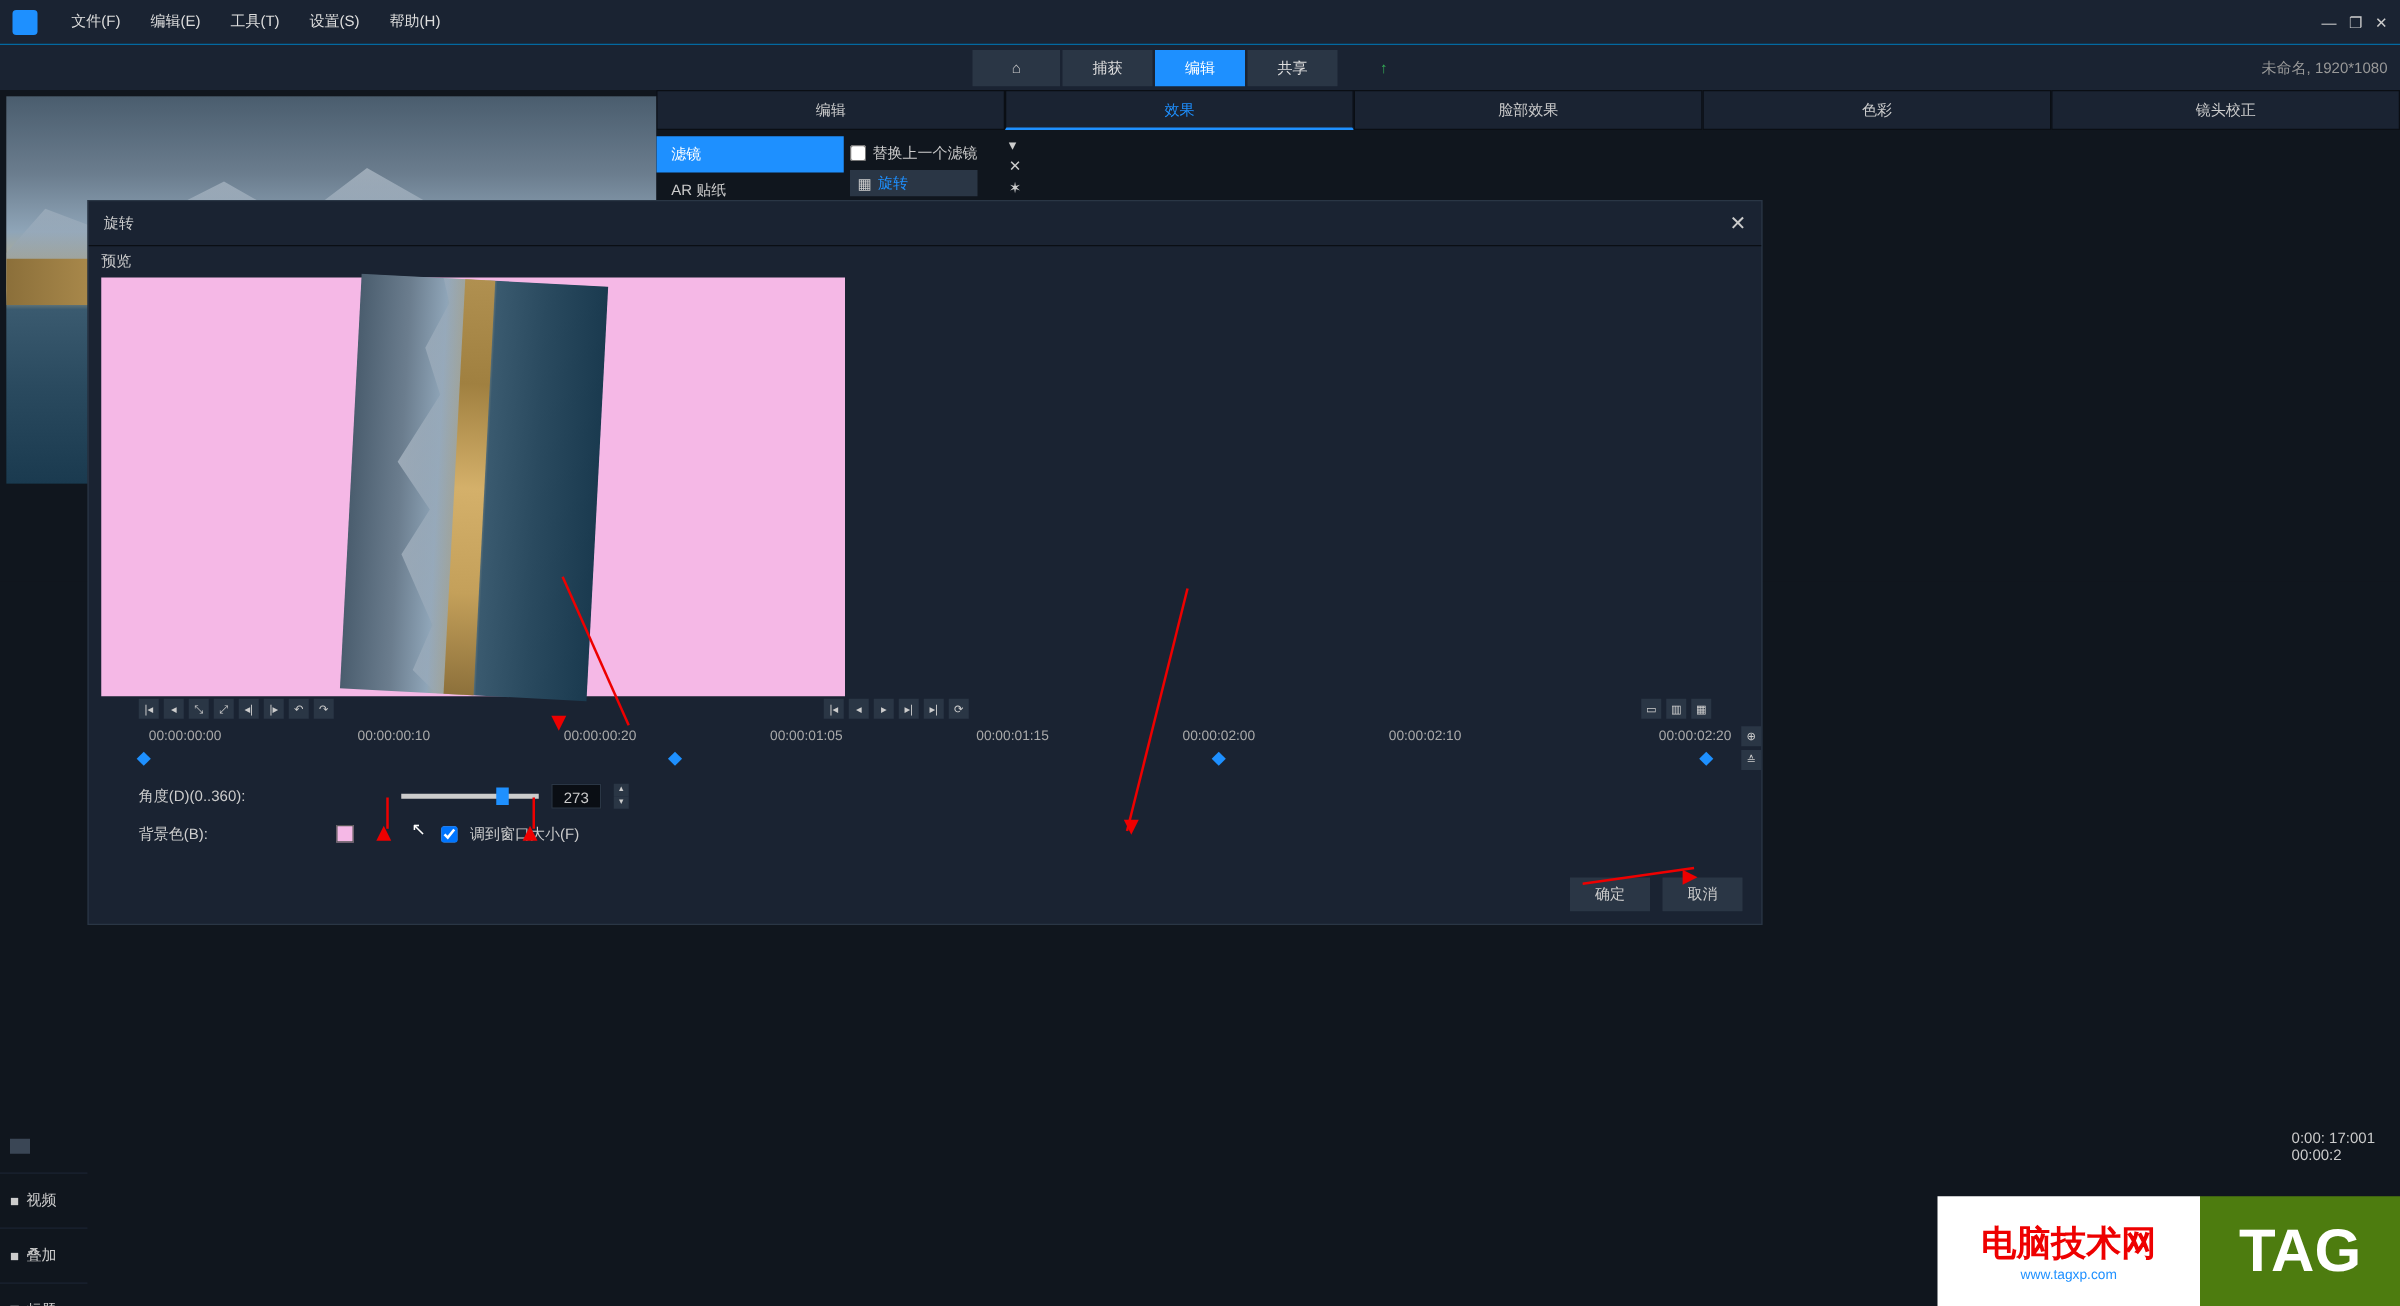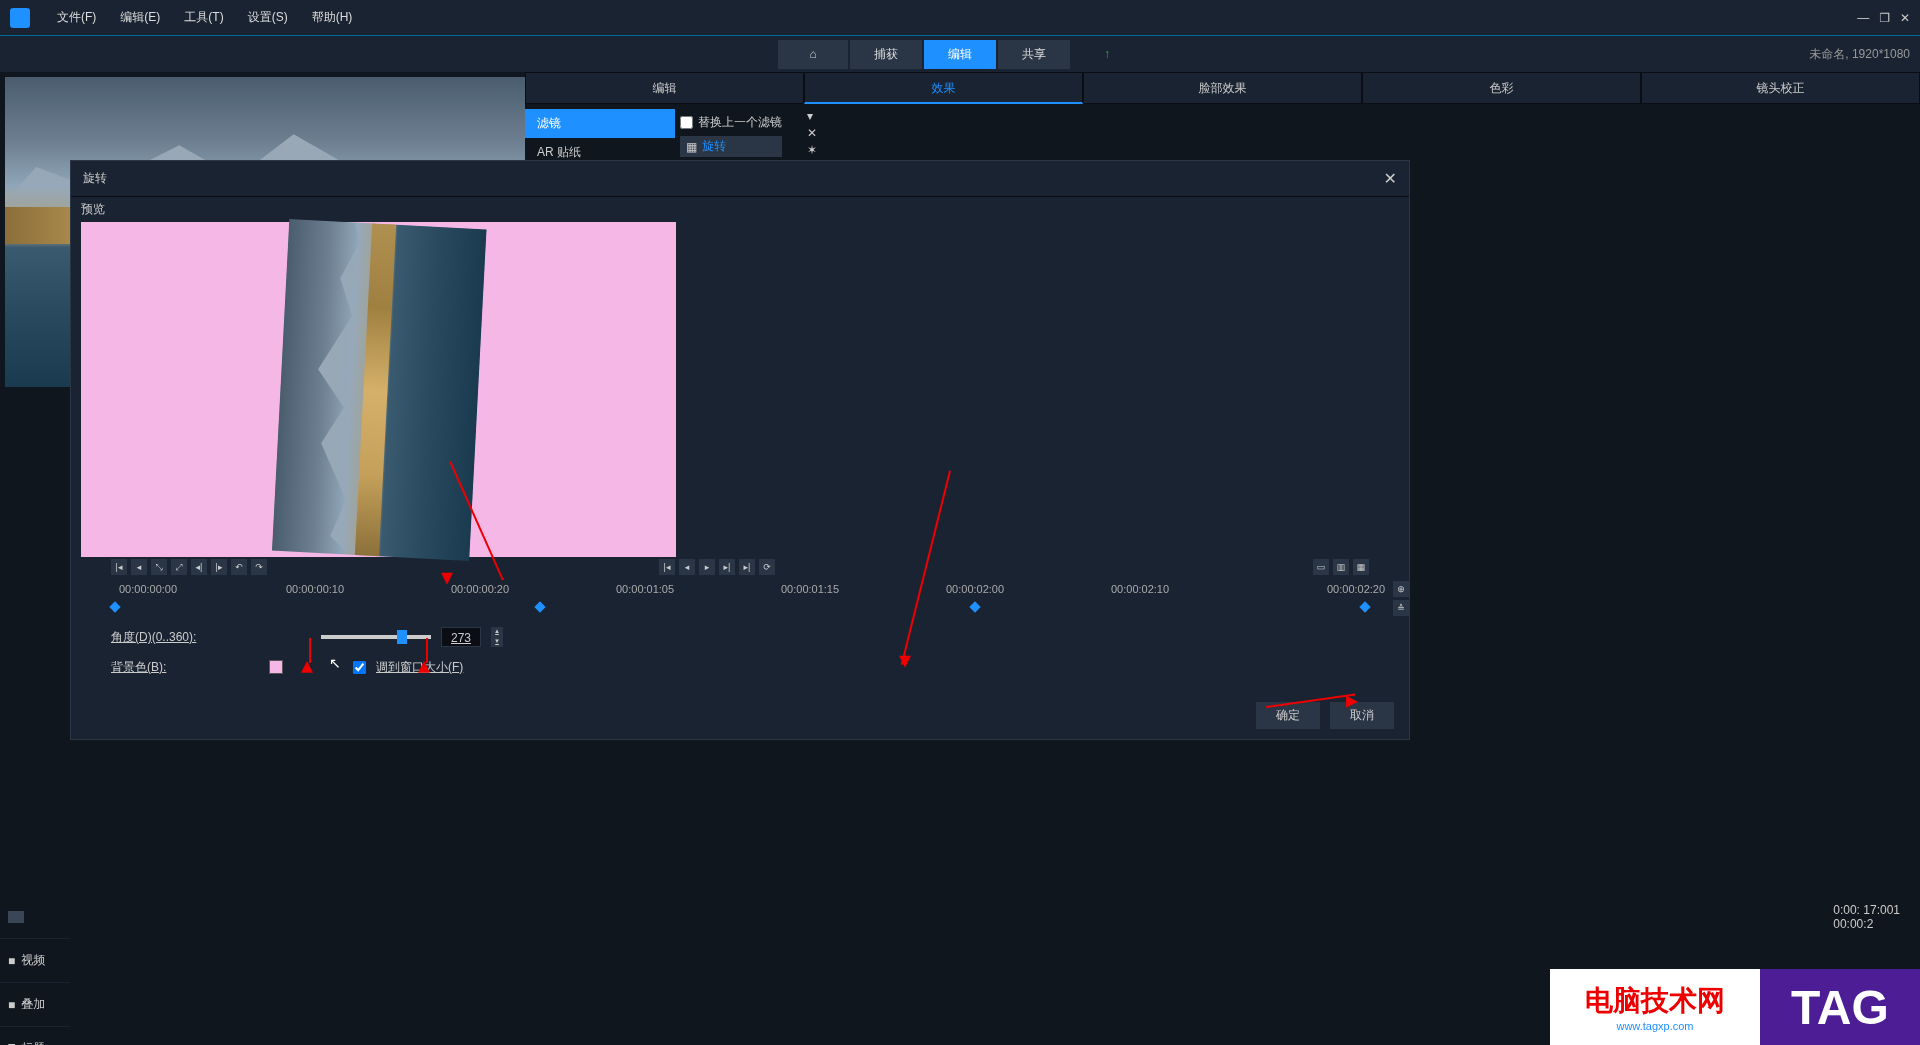--- a/index.html
+++ b/index.html
@@ -43,43 +43,43 @@
 .prev-img{width:595px;height:335px;background:#f5b8e6;display:flex;align-items:center;justify-content:center;position:relative;}
 .rotated{width:198px;height:332px;transform:rotate(3deg);overflow:hidden;position:absolute;}
 .rotated .landscape{transform:rotate(-90deg);width:335px;height:198px;position:absolute;top:68px;left:-68px;}
 .transport{height:20px;display:flex;align-items:center;padding:0 40px;gap:4px;}
 .tbtn{width:16px;height:16px;background:#2a3645;display:flex;align-items:center;justify-content:center;cursor:pointer;font-size:9px;}
 .transport-right{margin-left:auto;display:flex;gap:4px;}
 .timeline-row{height:30px;position:relative;padding:0 40px;}
 .tc{position:absolute;top:6px;font-size:11px;color:#aaa;}
 .tl-track{position:absolute;top:24px;left:40px;right:40px;height:12px;}
 .keyframe{position:absolute;width:8px;height:8px;background:#1e90ff;transform:rotate(45deg);top:2px;}
-.controls{padding:15px 40px;text-decoration:underline;}
+.controls{padding:15px 40px;}
 .ctrl-row{display:flex;align-items:center;height:30px;gap:10px;}
 .ctrl-label{width:130px;}
 .slider{width:110px;height:4px;background:#ccc;position:relative;}
 .slider-thumb{position:absolute;width:10px;height:14px;background:#1e90ff;top:-5px;left:76px;}
 .num-input{width:40px;height:20px;background:#0a0e14;border:1px solid #2a3645;text-align:center;line-height:20px;}
 .spinner{width:12px;height:20px;display:flex;flex-direction:column;}
 .spin{flex:1;background:#2a3645;font-size:7px;text-align:center;cursor:pointer;}
 .color-sw{width:14px;height:14px;background:#f5b8e6;border:1px solid #555;cursor:pointer;}
 .modal-footer{position:absolute;bottom:10px;right:15px;display:flex;gap:10px;}
 .btn{padding:5px 20px;background:#2a3645;cursor:pointer;}
 .arrow{position:absolute;color:#e00;font-size:24px;pointer-events:none;}
 .arrow-line{position:absolute;background:#e00;transform-origin:top left;pointer-events:none;}
 .timeline-area{position:absolute;bottom:0;left:0;right:0;height:580px;background:#10161e;}
 .tl-tabs{position:absolute;top:430px;left:0;width:70px;}
 .tl-tab{height:44px;display:flex;align-items:center;padding:0 8px;gap:6px;border-bottom:1px solid #1a2332;}
 .tl-icon{width:16px;height:12px;background:#3a4655;}
 .tc-display{position:absolute;top:438px;right:20px;color:#aaa;}
-.watermark{position:absolute;bottom:0;right:0;width:370px;height:76px;display:flex;}
+.watermark{position:absolute;bottom:0;right:0;width:370px;height:88px;display:flex;}
 .wm-left{width:210px;background:#fff;display:flex;flex-direction:column;align-items:center;justify-content:center;}
 .wm-title{color:#e00;font-size:28px;font-weight:bold;}
 .wm-url{color:#1e90ff;font-size:11px;}
-.wm-right{flex:1;background:#4c1d95;display:flex;align-items:center;justify-content:center;color:#fff;font-size:48px;font-weight:bold;}
+.wm-right{flex:1;background:#4d7c0f;display:flex;align-items:center;justify-content:center;color:#fff;font-size:48px;font-weight:bold;}
 .cursor{position:absolute;color:#fff;font-size:14px;}
 </style>
 </head>
 <body>
 
 <div class="main-menu">
   <div class="logo"></div>
   <div class="menu-item">文件(F)</div>
   <div class="menu-item">编辑(E)</div>
   <div class="menu-item">工具(T)</div>

